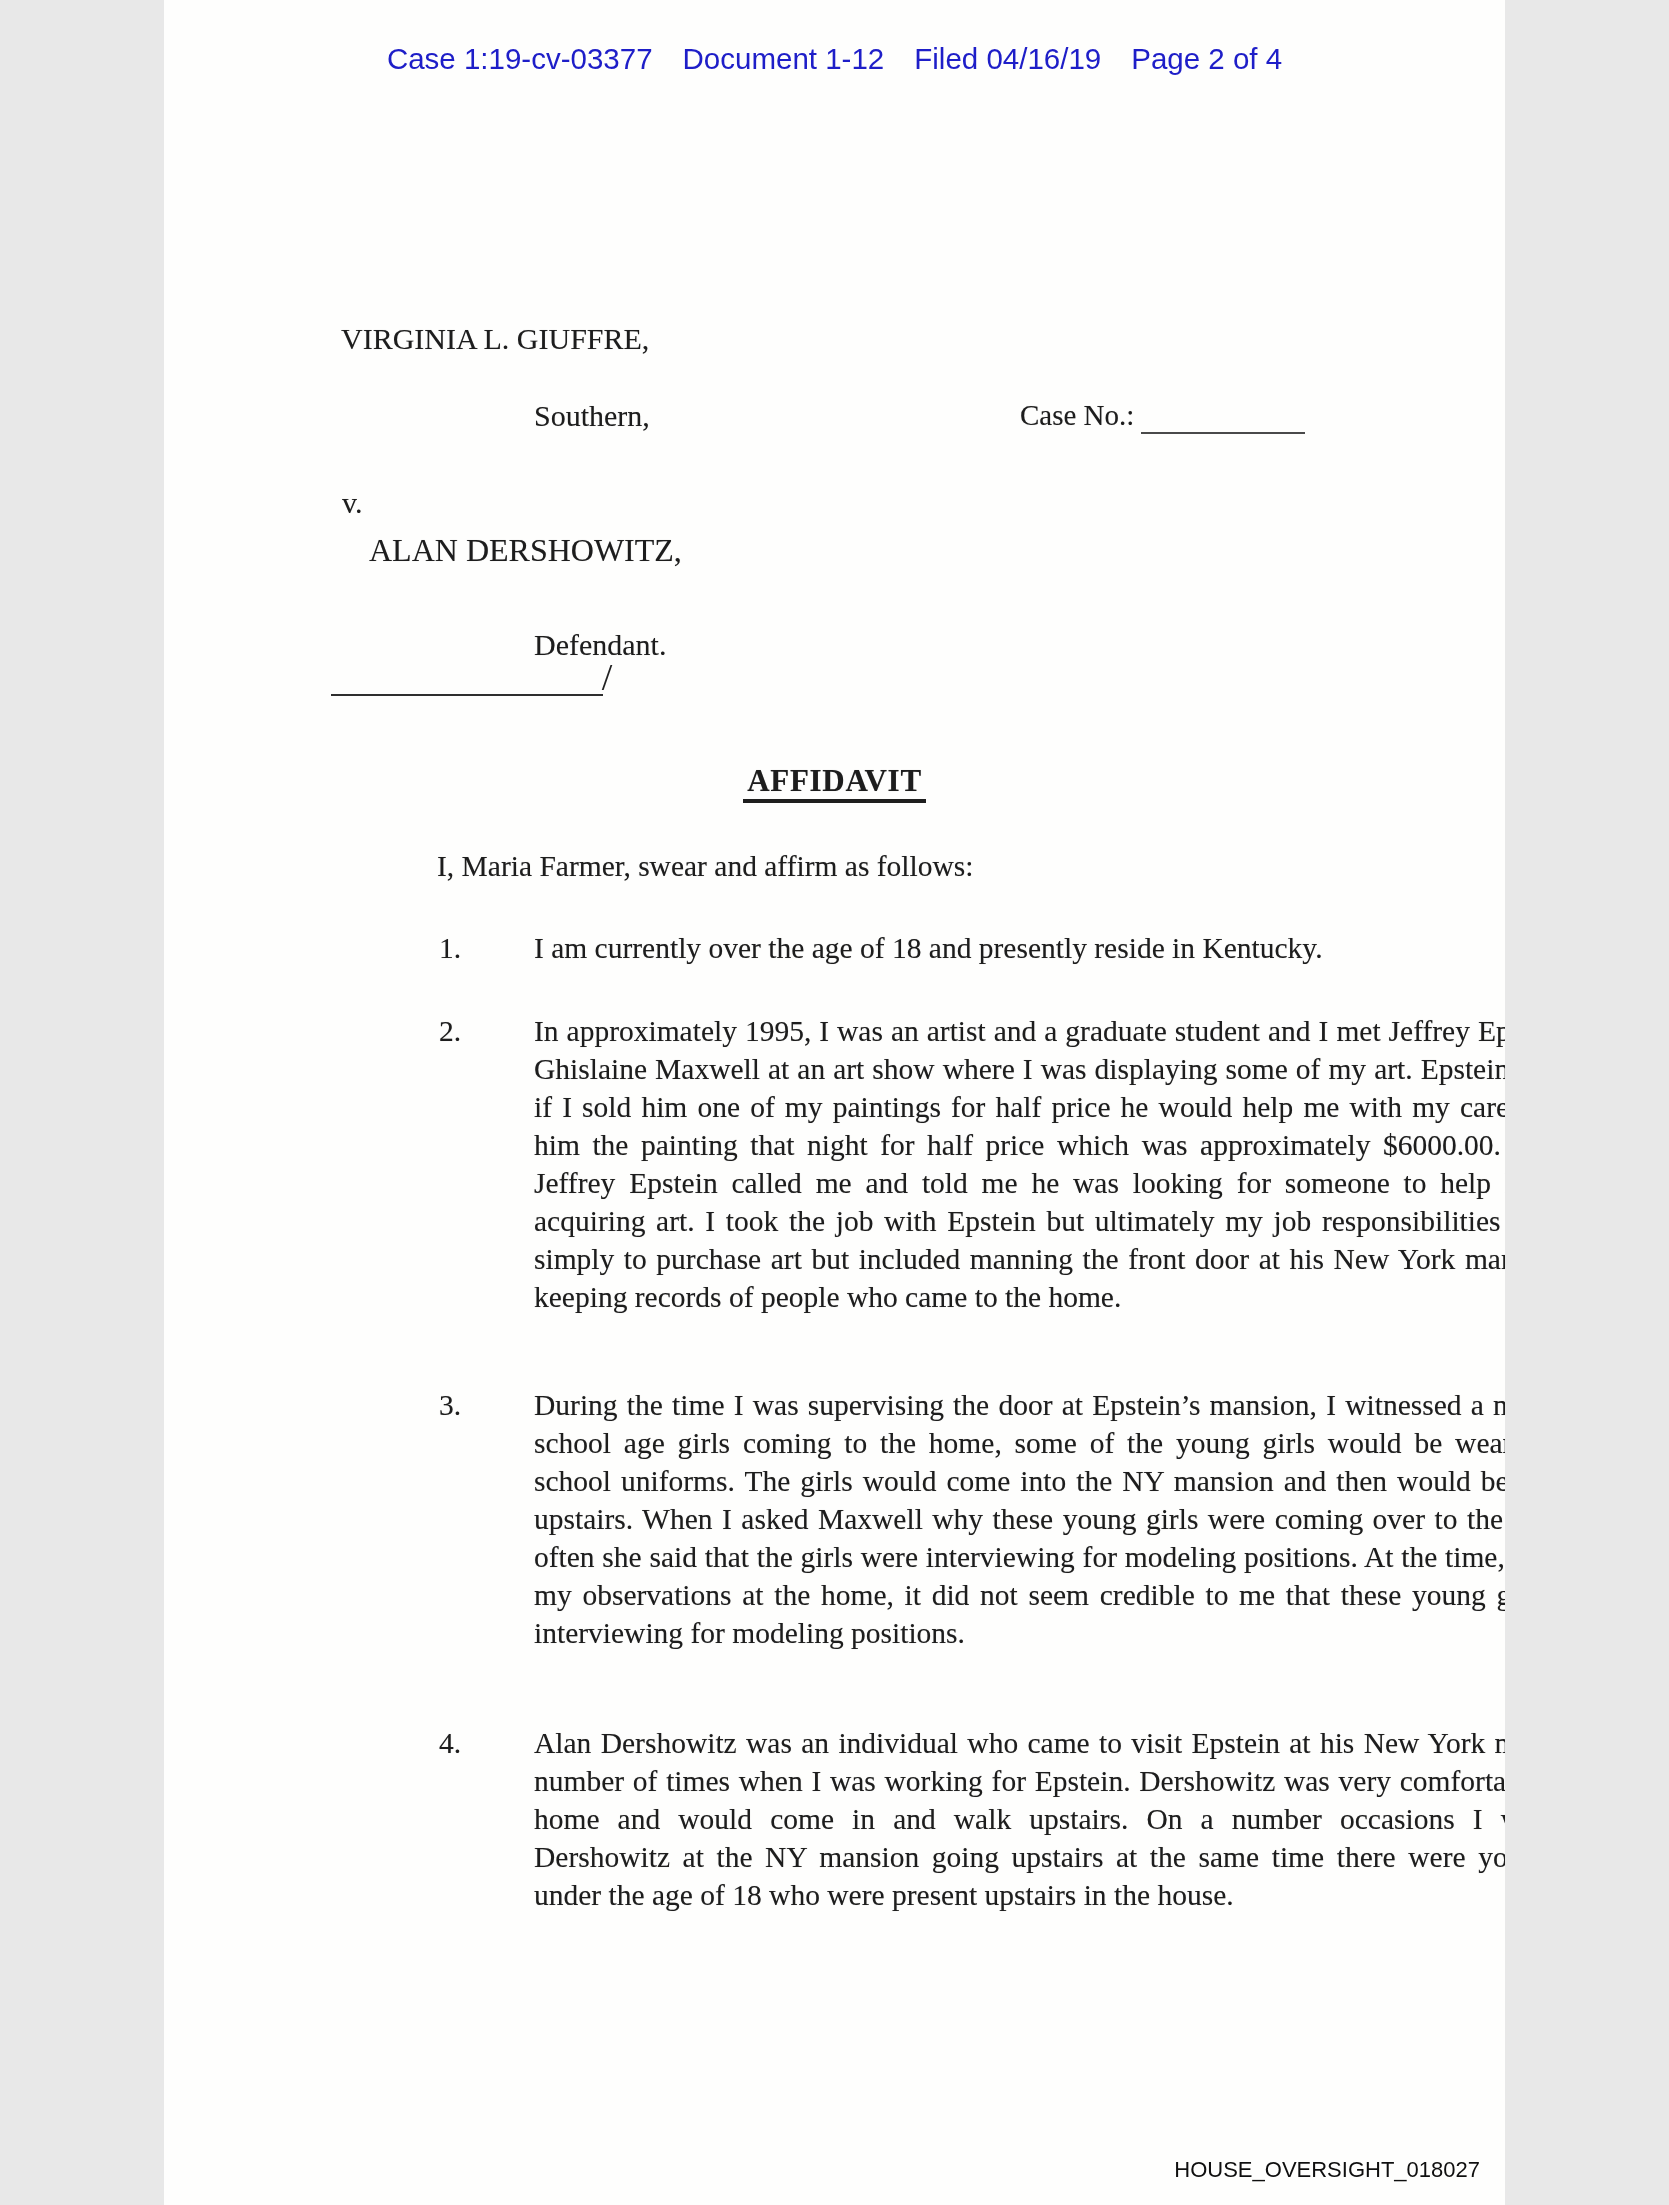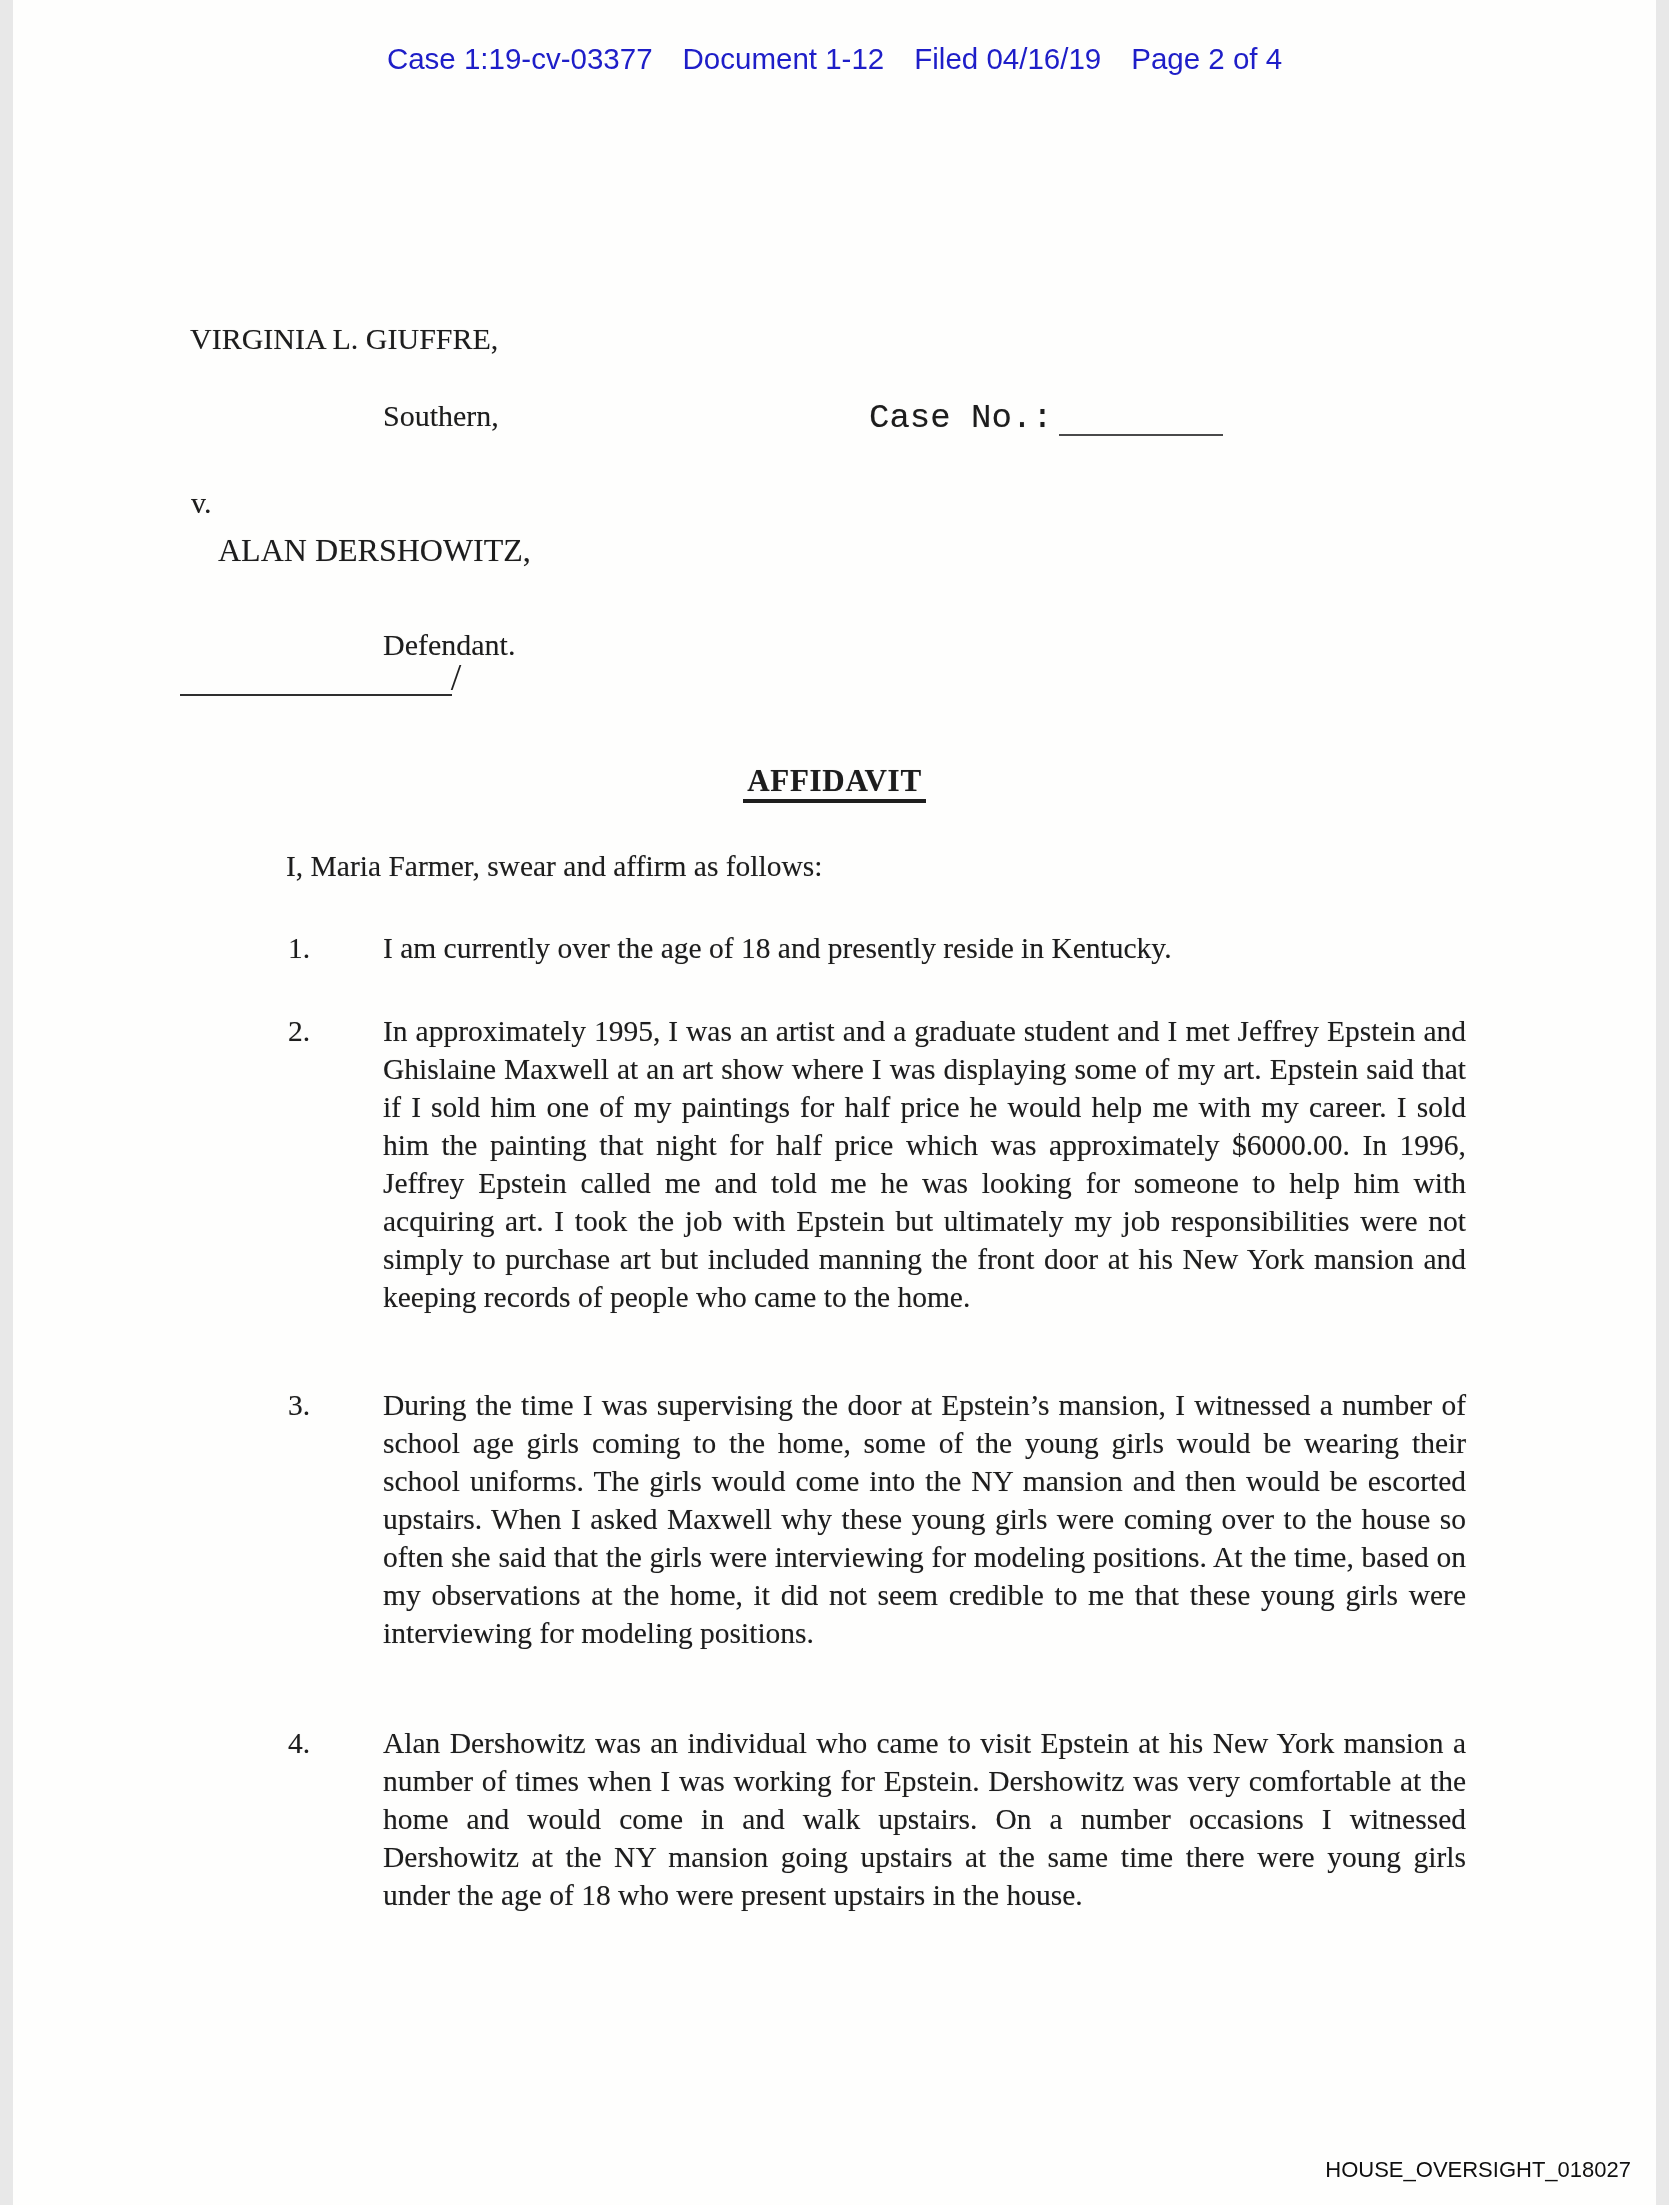--- a/index.html
+++ b/index.html
@@ -2,21 +2,21 @@
 <html style="font-size:10.5px"><head>
 <meta charset="utf-8">
 <style>
   html, body {
     margin: 0;
     padding: 0;
     background: #e8e8e8;
   }
   .page {
     position: relative;
-    width: 1643px;
+    width: 1341px;
     height: 2205px;
     margin: 0 auto;
     background: #fefefd;
     overflow: hidden;
     font-family: "Liberation Serif", serif;
     color: #1d1d1d;
   }
   .scan-text {
     text-shadow: 0 0 0.7px rgba(20,20,20,0.35);
   }
@@ -57,24 +57,23 @@
   .plaintiff-label {
     position: absolute;
     top: 399px;
     left: 370px;
     font-size: 30px;
   }
   .case-no {
     position: absolute;
     top: 399px;
     left: 856px;
-    font-size: 34px;
+    font-size: 29px;
     display: flex;
-    align-items: center;
-    font-family: Liberation Mono, monospace;
+    align-items: flex-start;
   }
   .case-no .blank {
     display: inline-block;
     width: 164px;
     margin-left: 6.5px;
     border-bottom: 2.6px solid #4a4a4a;
     height: 33px;
   }
   .versus {
     position: absolute;

